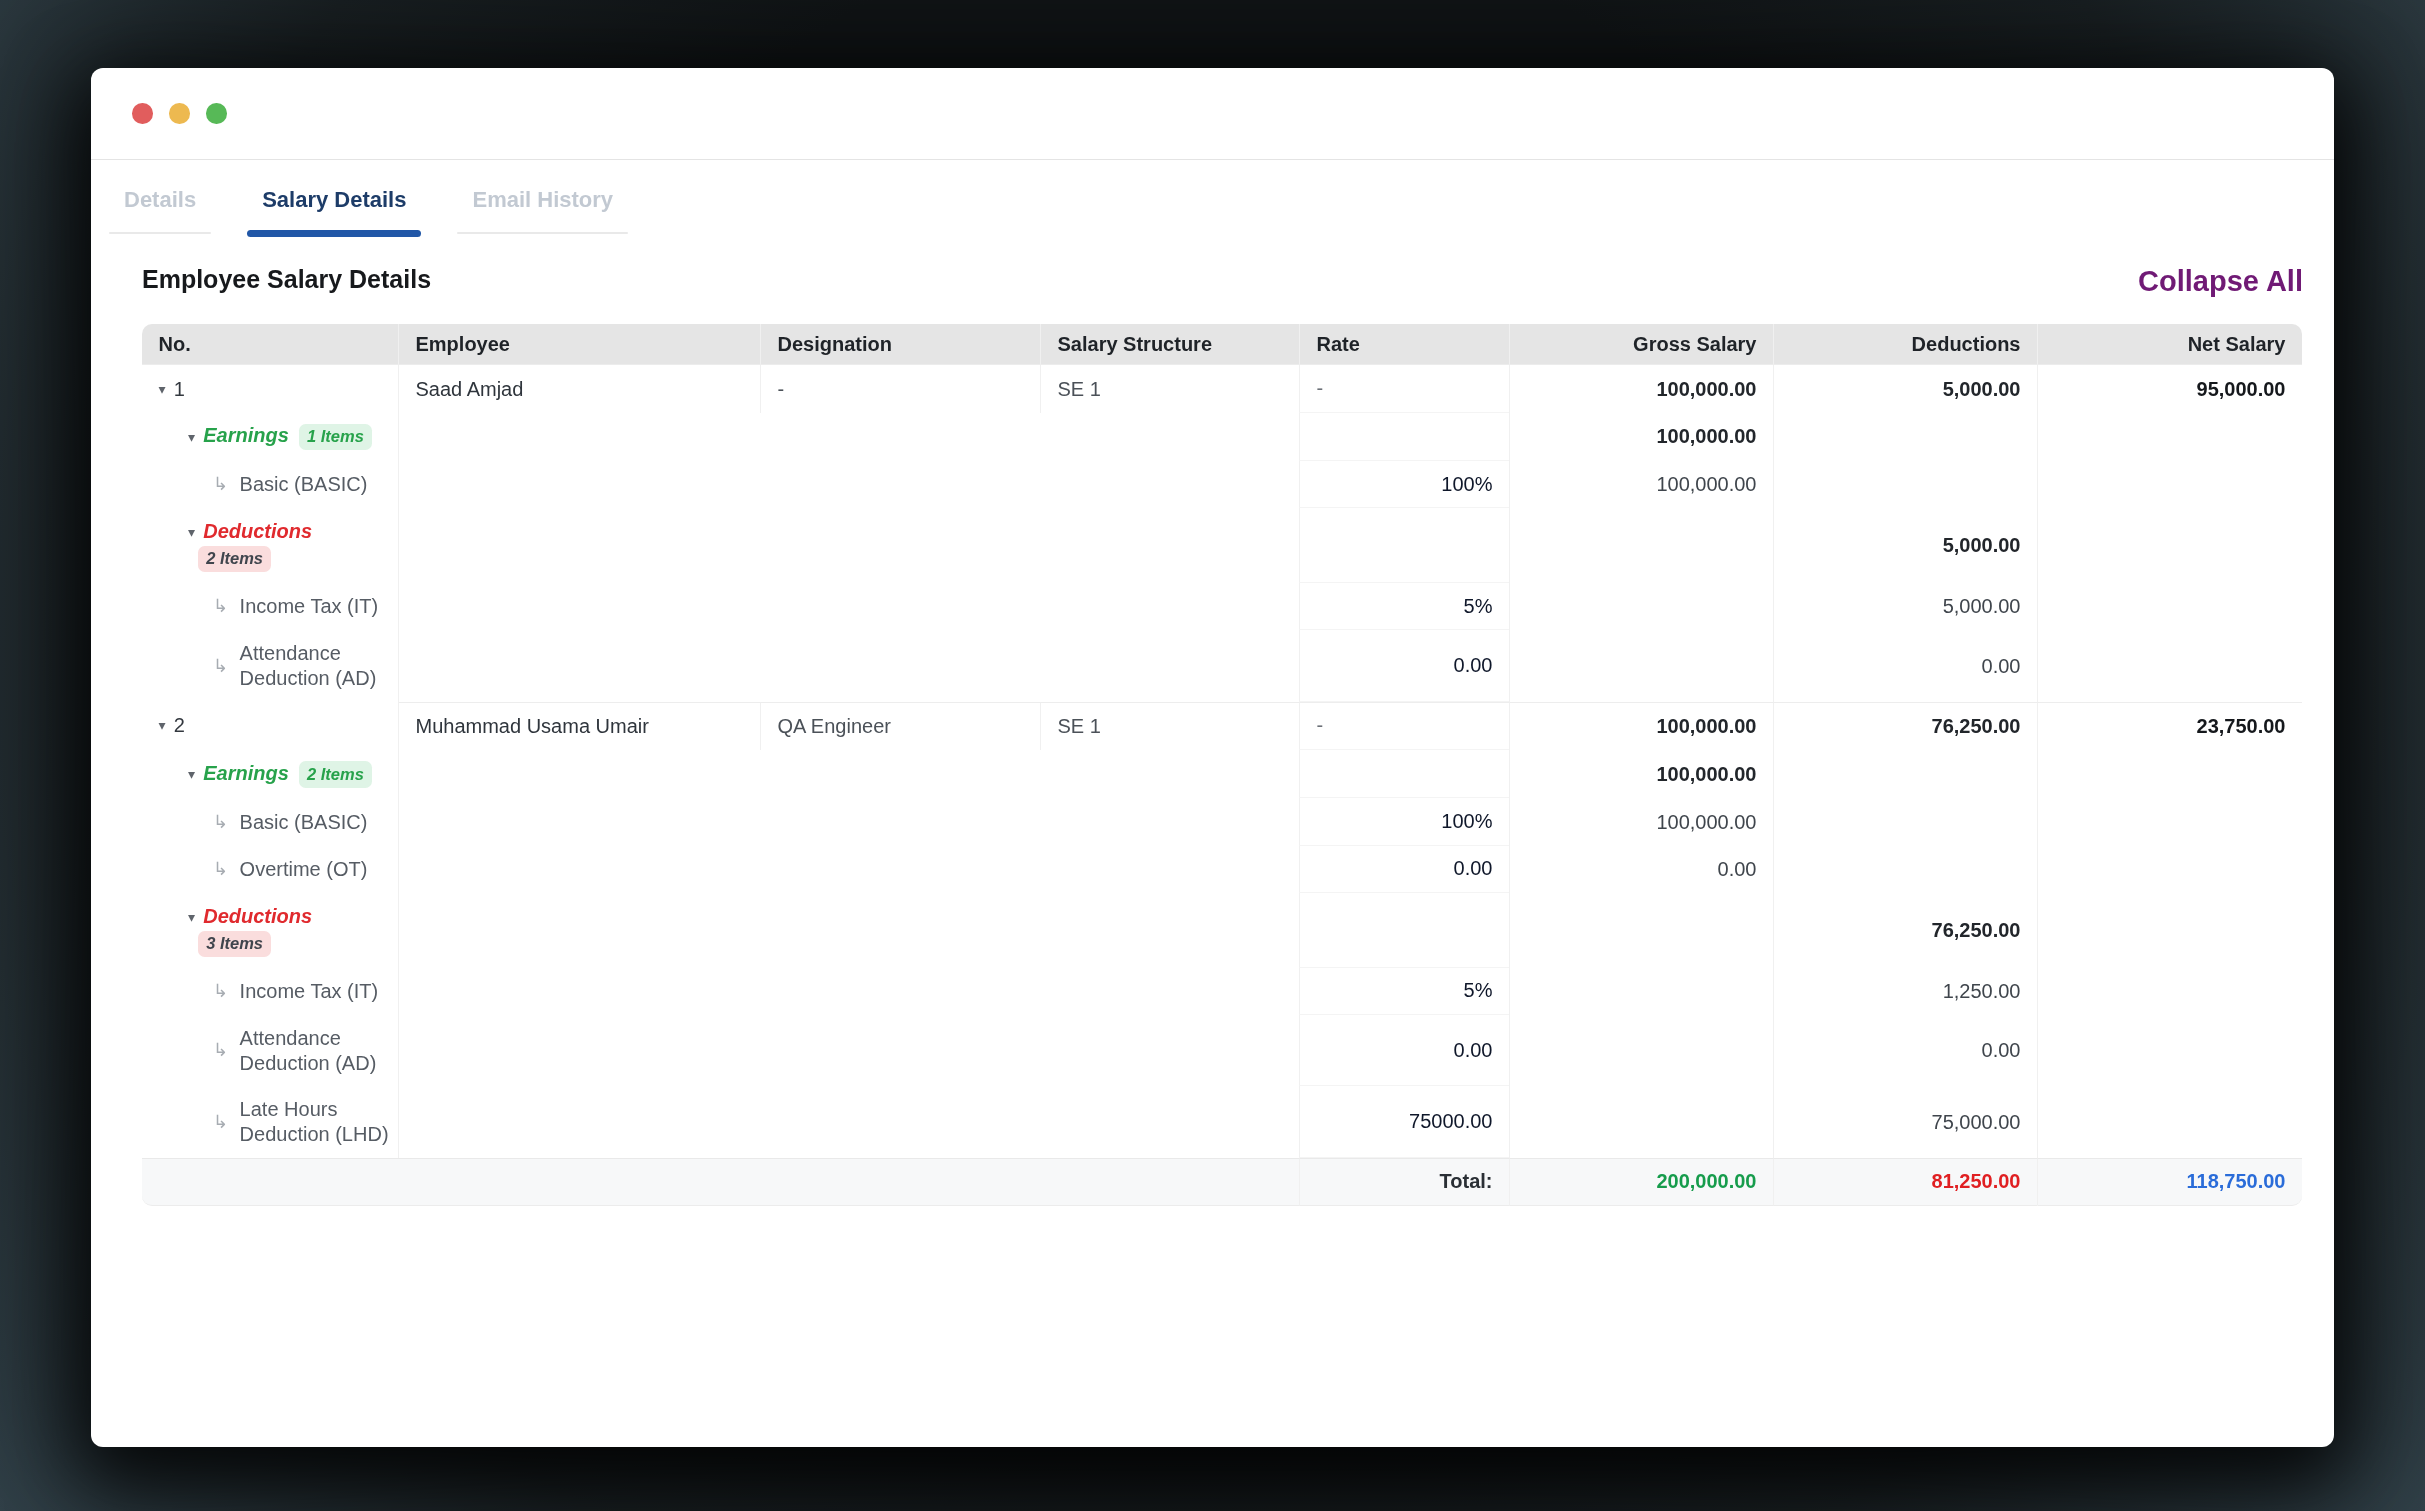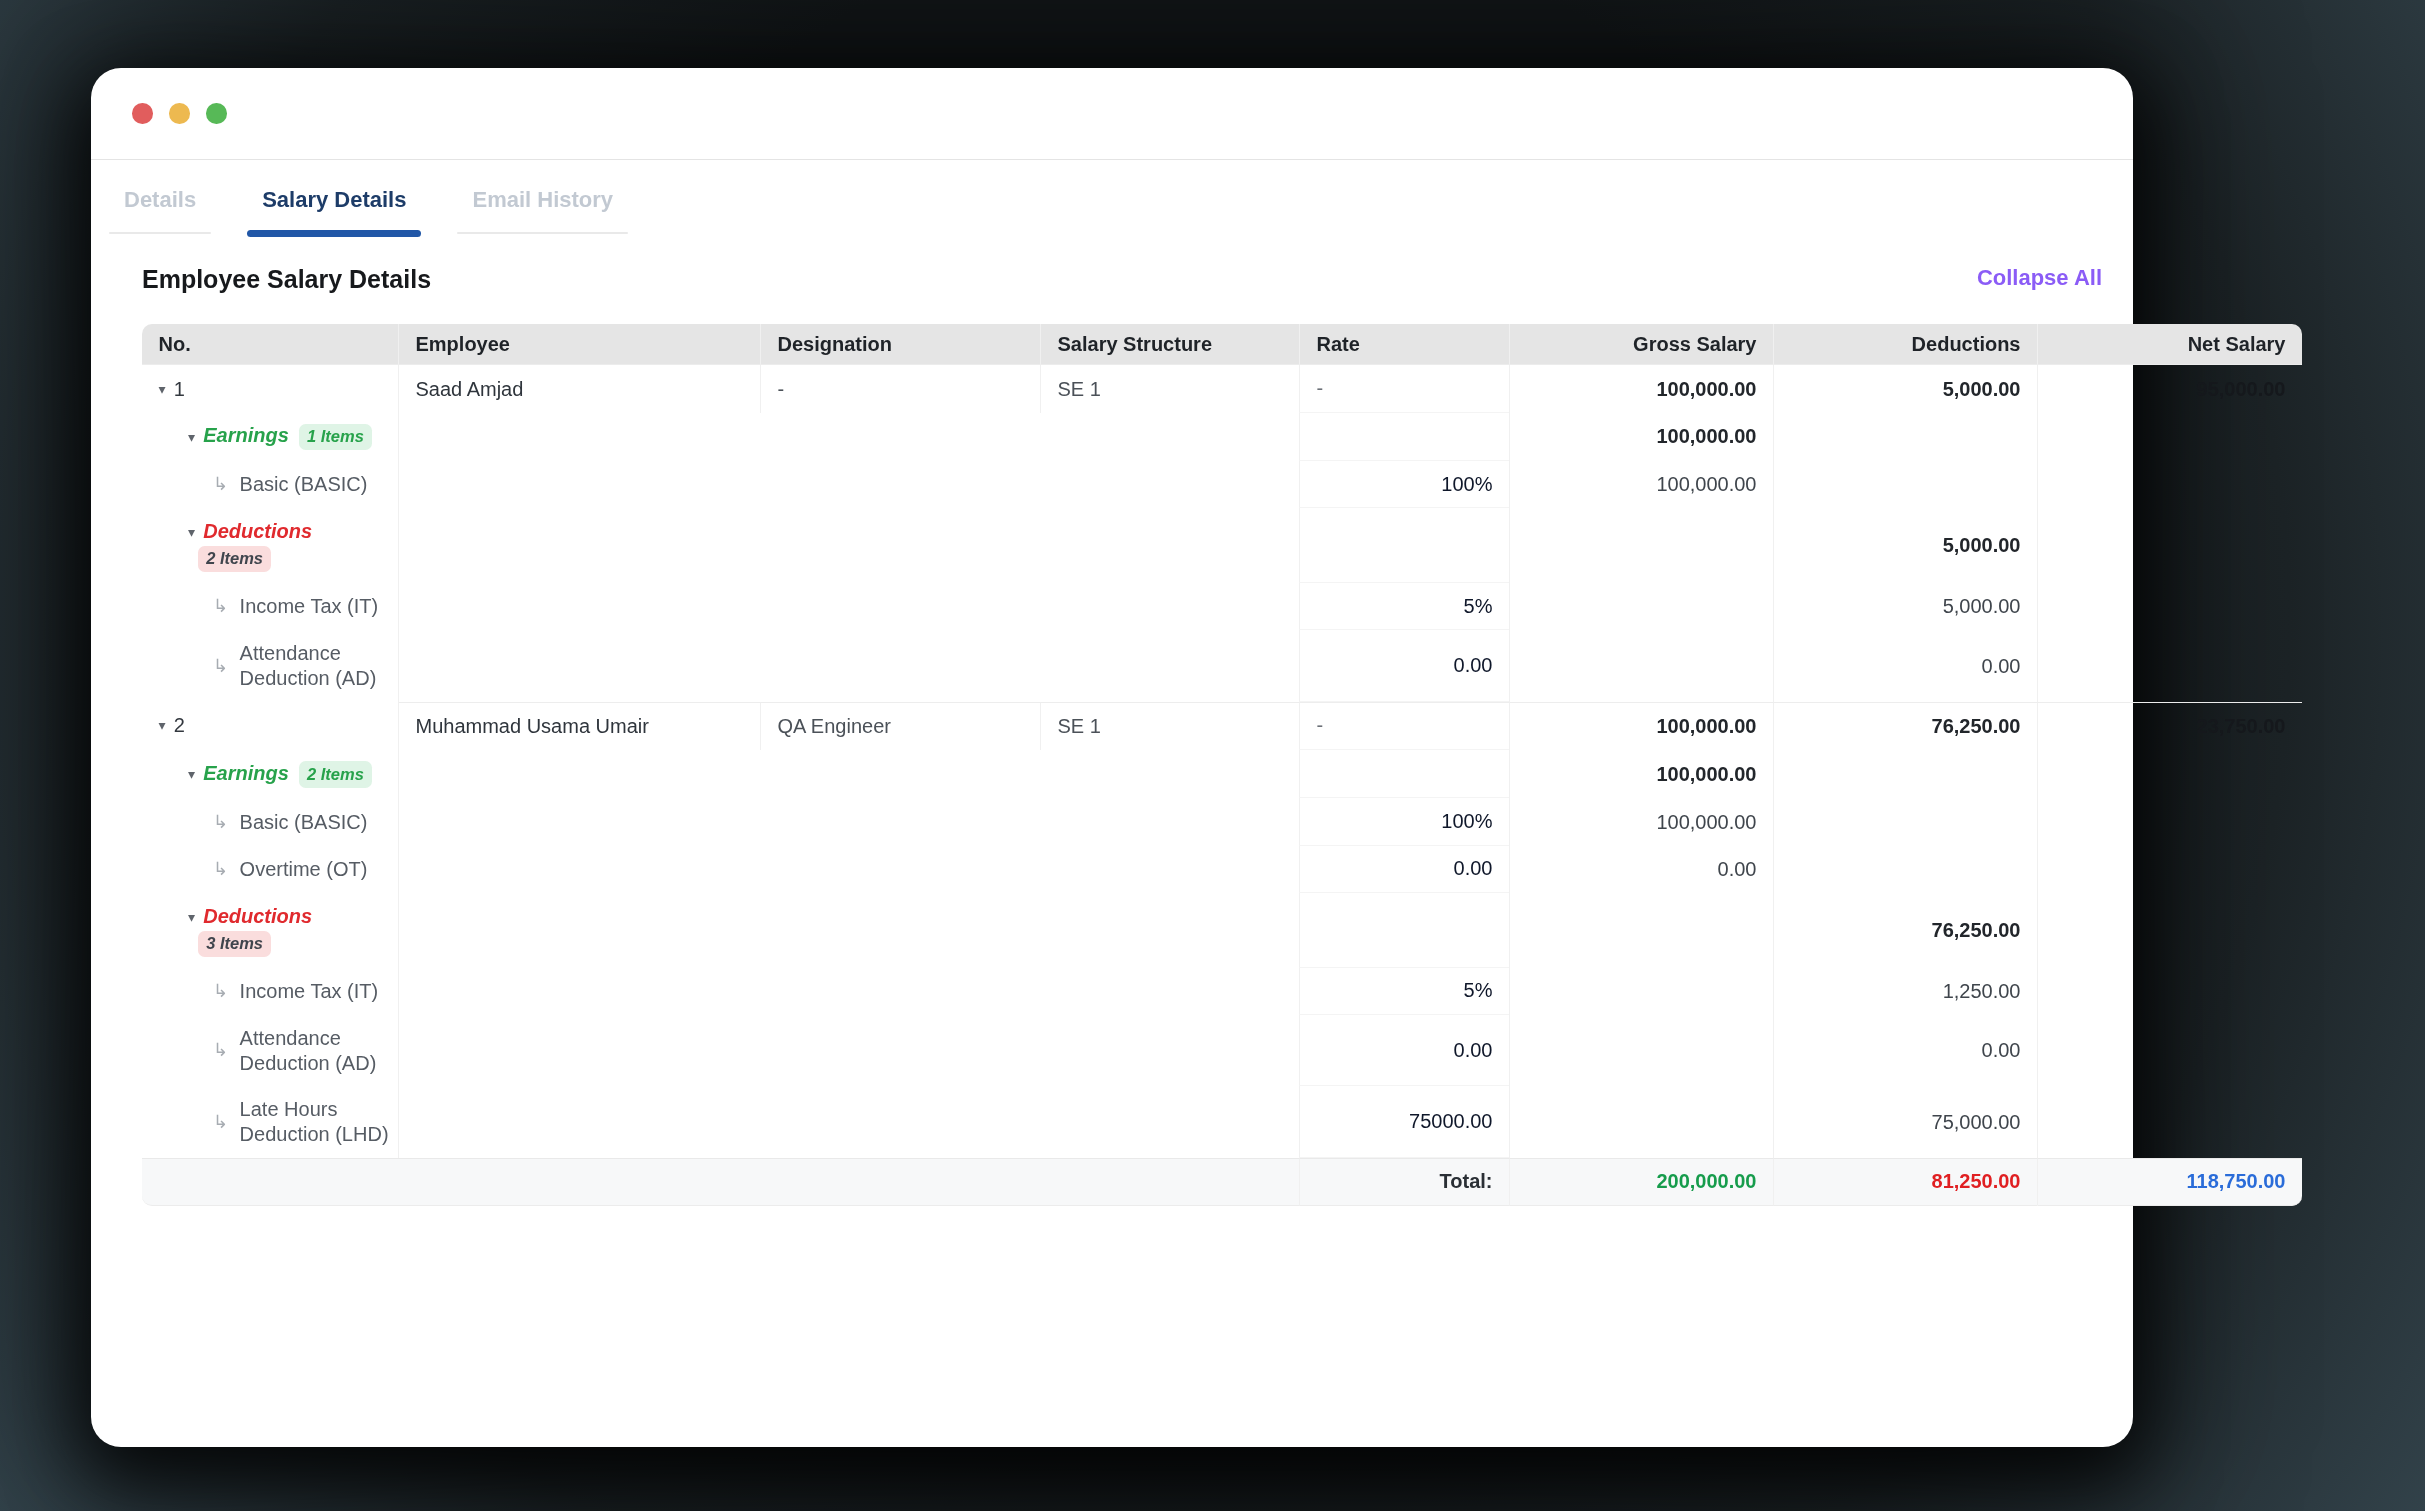--- a/index.html
+++ b/index.html
@@ -2,22 +2,22 @@
 <html style="font-size:13px"><head>
 <meta charset="utf-8">
 <style>
   html,body{margin:0;padding:0;}
   body{
     width:2426px;height:1512px;overflow:hidden;position:relative;
     background:radial-gradient(circle at 50% 42%, #131719 48%, #1c2326 72%, #32424a 100%);
     font-family:"Liberation Sans","DejaVu Sans",sans-serif;
   }
   .window{
-    position:absolute;left:91px;top:68px;width:2042px;height:1379px;
-    background:#ffffff;border-radius:30px;
+    position:absolute;left:91px;top:68px;width:2243px;height:1379px;
+    background:#ffffff;border-radius:12px;
     box-shadow:0 25px 74px 8.2px rgba(0,0,0,0.78), 0 0 132px 33px rgba(0,0,0,0.5);
   }
   
   .titlebar{height:91px;display:flex;align-items:center;padding-left:41px;border-bottom:1.6px solid #e4e4e4;}
   .dot{width:20.6px;height:20.6px;border-radius:50%;margin-right:16.5px;}
   .dot-red{background:#e15d5d;}
   .dot-yellow{background:#edb950;}
   .dot-green{background:#57b957;}
   
   .tabs{display:flex;align-items:stretch;height:79px;padding-left:18px;}
@@ -25,21 +25,21 @@
     position:relative;display:flex;align-items:center;padding:0 15px;margin-right:36px;
     font-size:22px;font-weight:600;color:#c2c9d2;cursor:pointer;
   }
   .tab::after{content:"";position:absolute;left:0;right:0;bottom:5px;height:2.5px;border-radius:2.5px;background:#e9e9e9;}
   .tab.active{color:#1d3c68;text-align:right;}
   .tab.active::after{height:7.4px;bottom:1.6px;border-radius:5px;background:#2157a7;}
   
   .content{padding:0 31px 0 51px;}
   .page-header{display:flex;justify-content:space-between;align-items:flex-start;margin-top:26px;height:38px;}
   .page-title{font-size:25px;font-weight:700;color:#17191c;}
-  .collapse-all{font-size:22px;font-weight:600;color:#8b5cf6;cursor:pointer;}
+  .collapse-all{font-size:29px;font-weight:600;color:#701a75;cursor:pointer;}
   
   .grid{
     display:grid;margin-top:21.4px;width:2160px;
     grid-template-columns:257px 361px 280px 259px 210px 264px 264px 265px;
     font-size:20px;color:#3f454c;
   }
   .row{display:contents;}
   .cell{display:flex;align-items:center;padding:10.7px 6.6px 10.7px 16.5px;line-height:25px;min-height:25px;box-sizing:border-box;}
   .num{justify-content:flex-end;padding-right:16.5px;padding-left:6.6px;}
   

